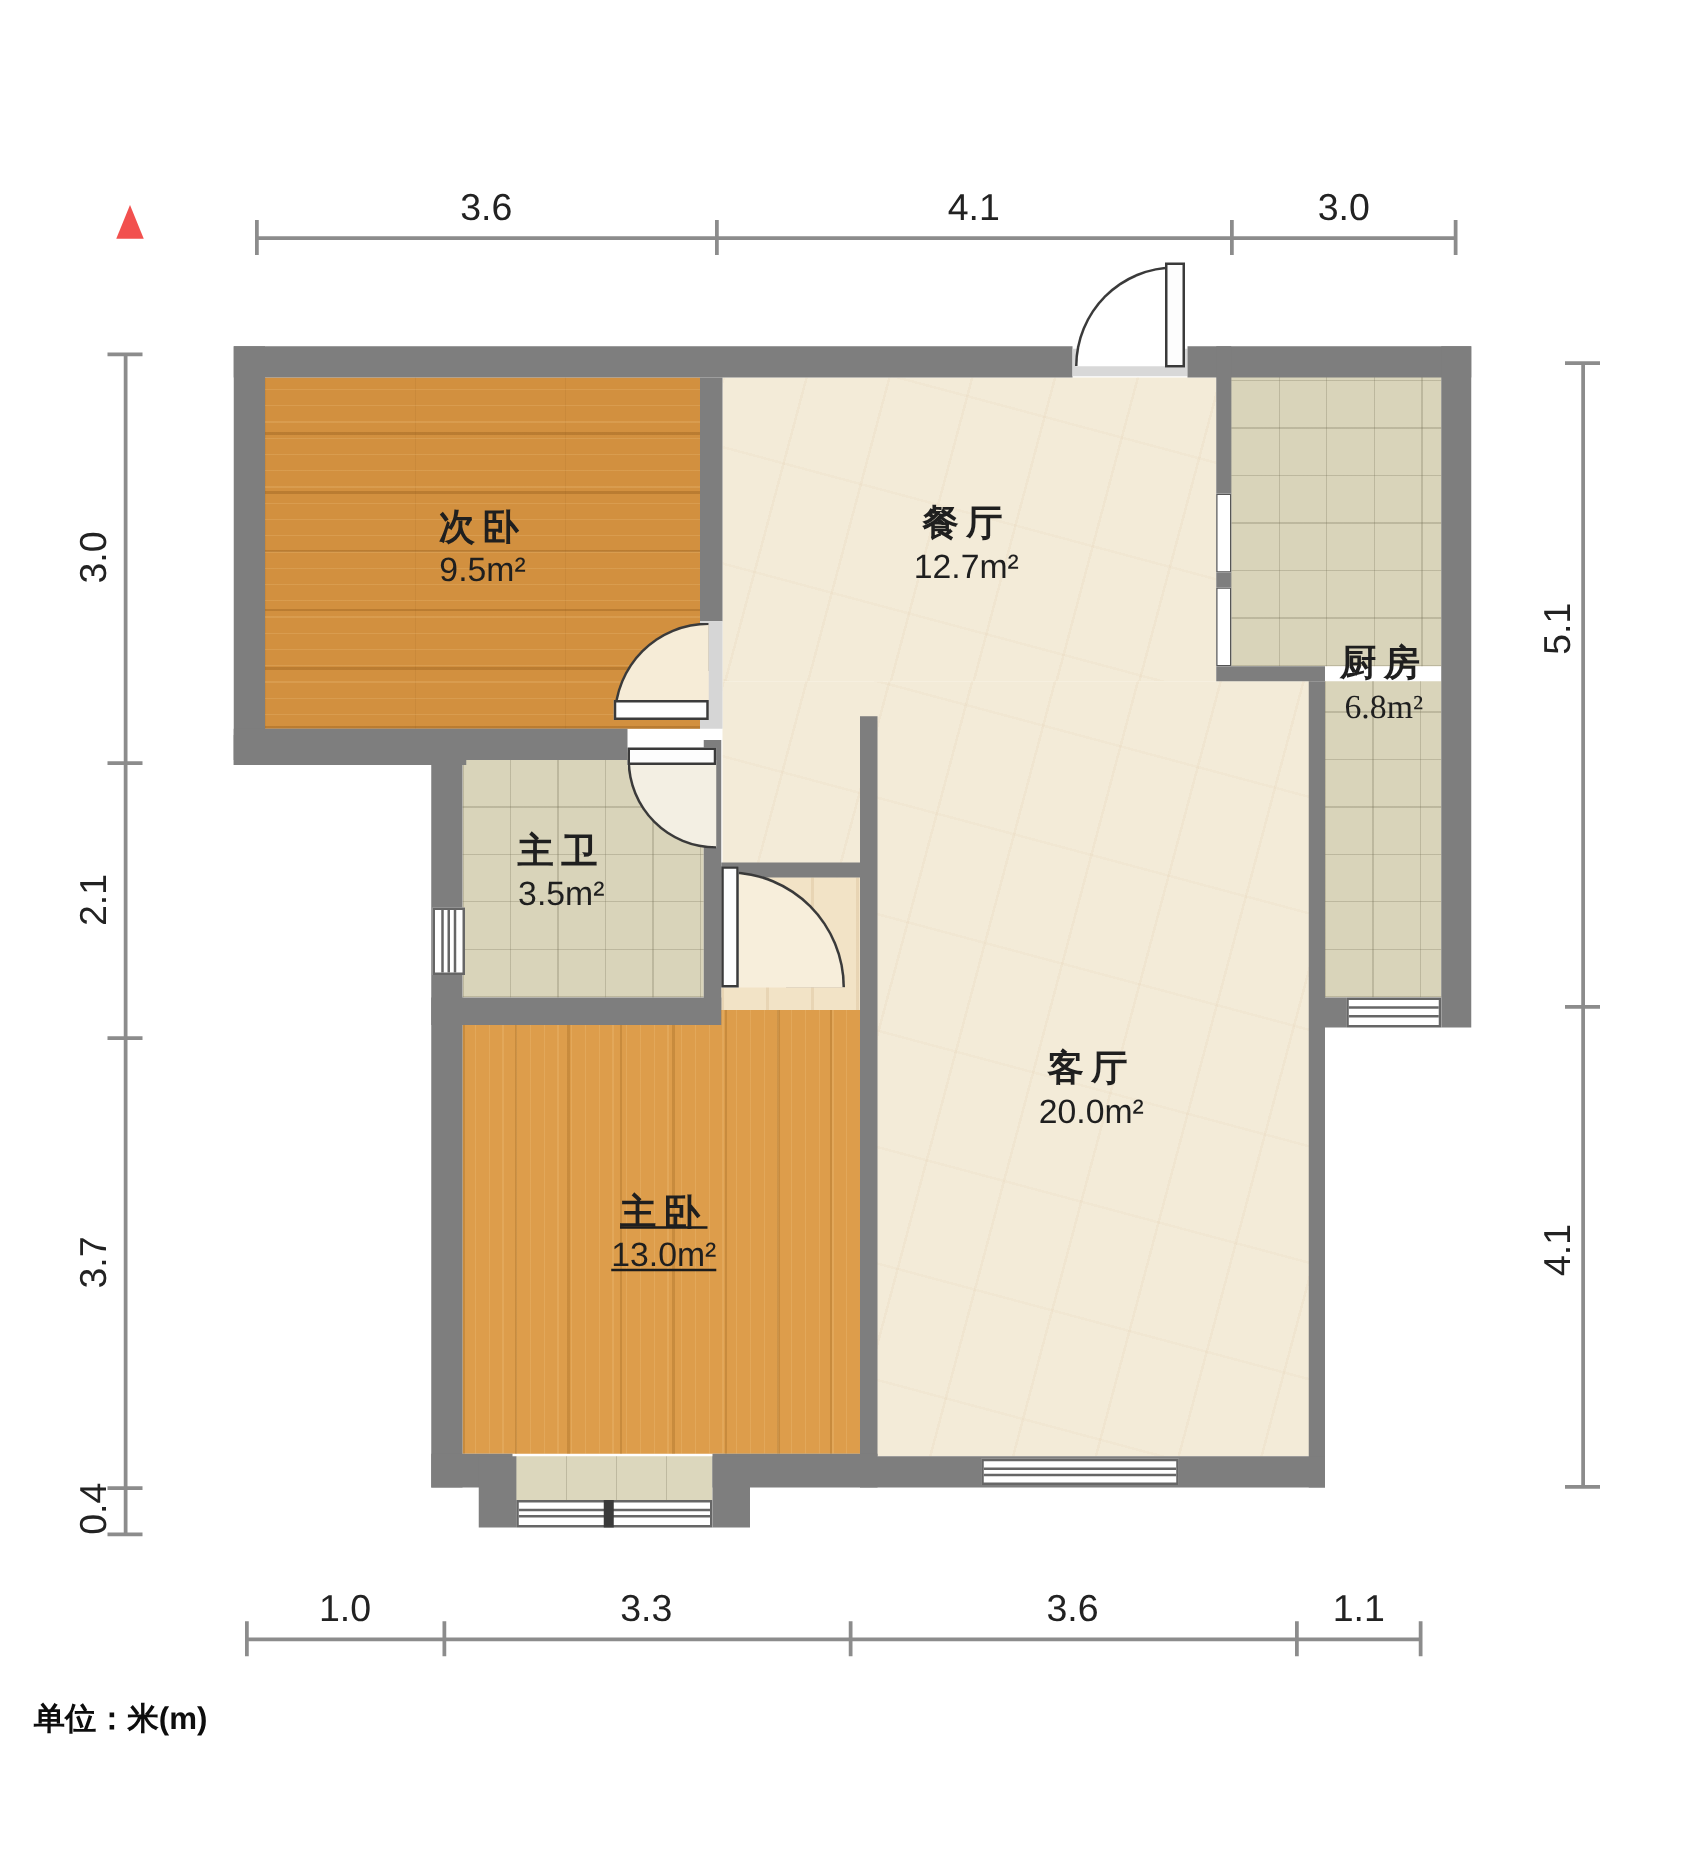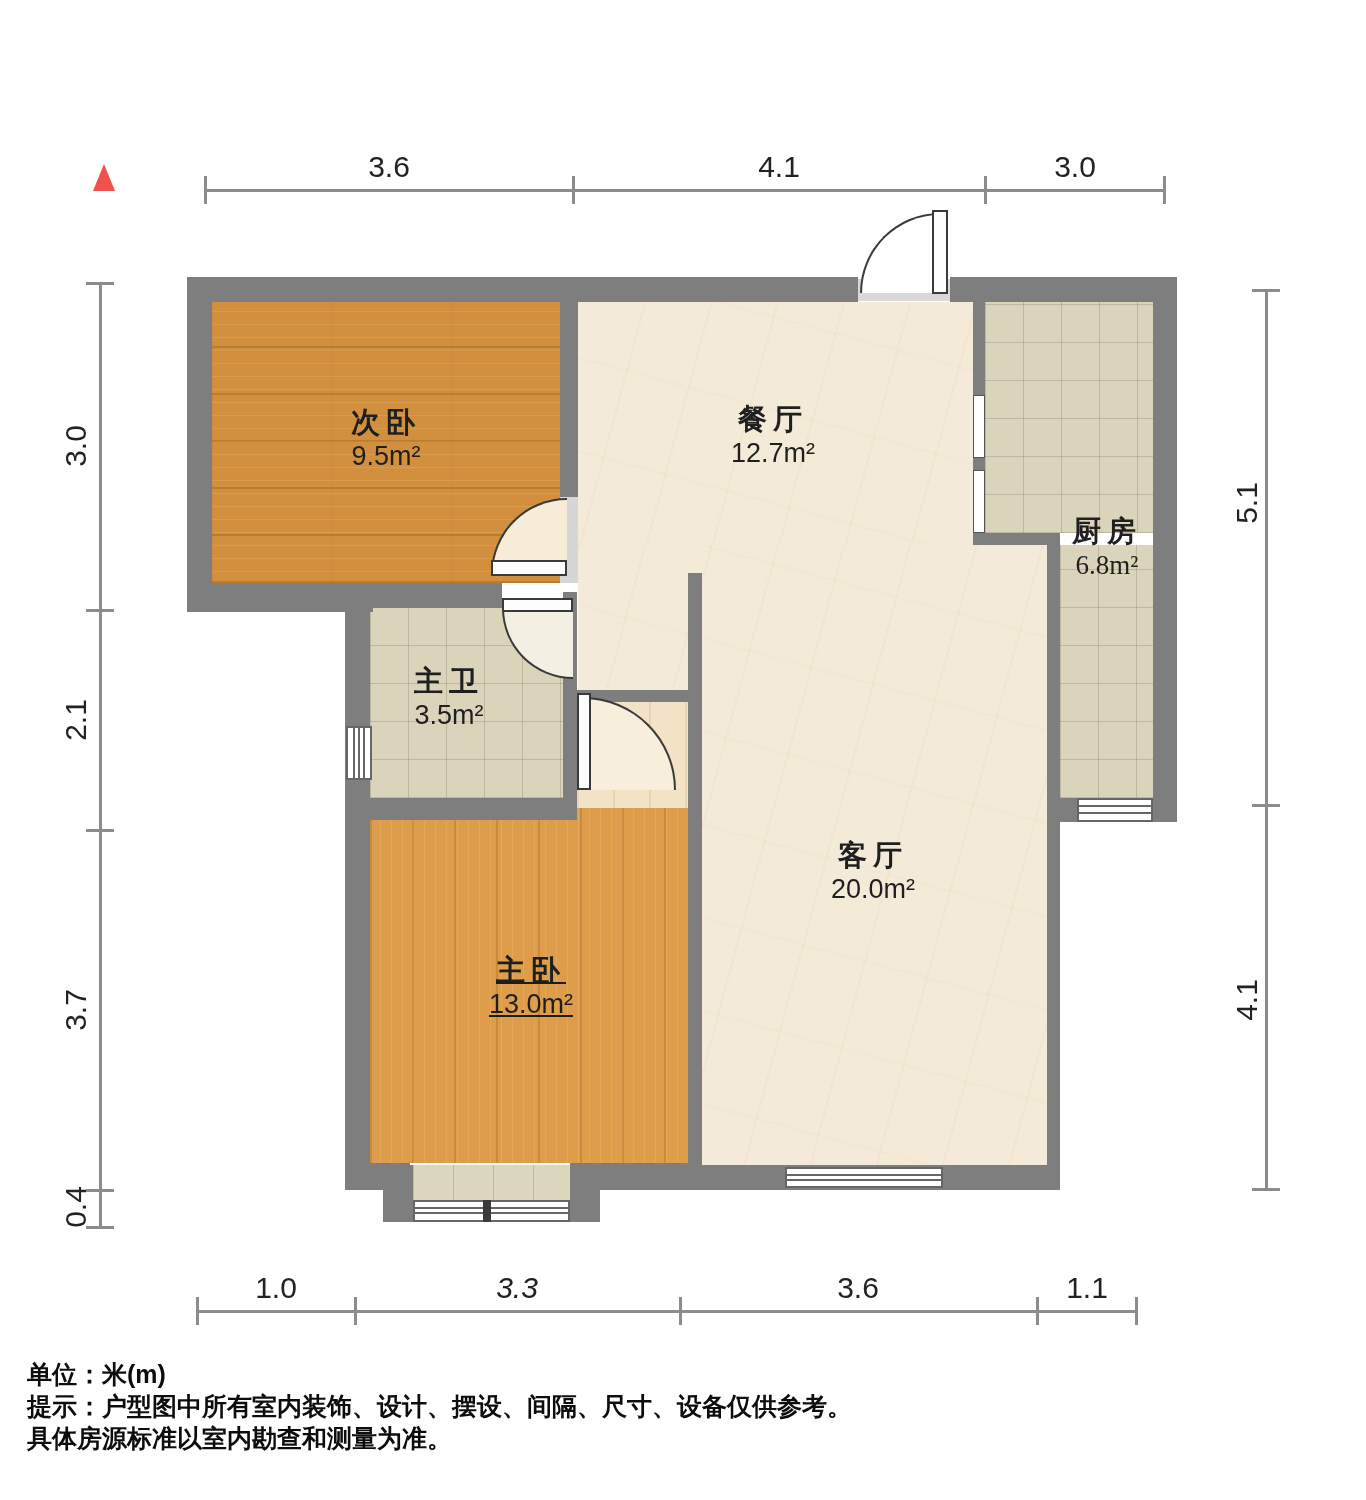--- a/index.html
+++ b/index.html
@@ -172,21 +172,19 @@
   <div class="dim-label-rot" style="left:1247px;top:503px;">5.1</div>
   <div class="dim-label-rot" style="left:1247px;top:1000px;">4.1</div>
 
   <div class="dim-line-h" style="left:197px;top:1310px;width:940px;"></div>
   <div class="tick-v" style="left:196px;top:1297px;"></div>
   <div class="tick-v" style="left:354px;top:1297px;"></div>
   <div class="tick-v" style="left:679px;top:1297px;"></div>
   <div class="tick-v" style="left:1036px;top:1297px;"></div>
   <div class="tick-v" style="left:1135px;top:1297px;"></div>
   <div class="dim-label" style="left:276px;top:1271px;">1.0</div>
-  <div class="dim-label" style="left:517px;top:1271px;font-style:italic;">3.3</div>
+  <div class="dim-label" style="left:517px;top:1271px;">3.3</div>
   <div class="dim-label" style="left:858px;top:1271px;">3.6</div>
   <div class="dim-label" style="left:1087px;top:1271px;text-align:center;">1.1</div>
 
   <div class="footer" style="top:1358px;">单位：米(m)</div>
-  <div class="footer" style="top:1390px;">提示：户型图中所有室内装饰、设计、摆设、间隔、尺寸、设备仅供参考。</div>
-  <div class="footer" style="top:1422px;">具体房源标准以室内勘查和测量为准。</div>
 
 </div>
 
 </body></html>

